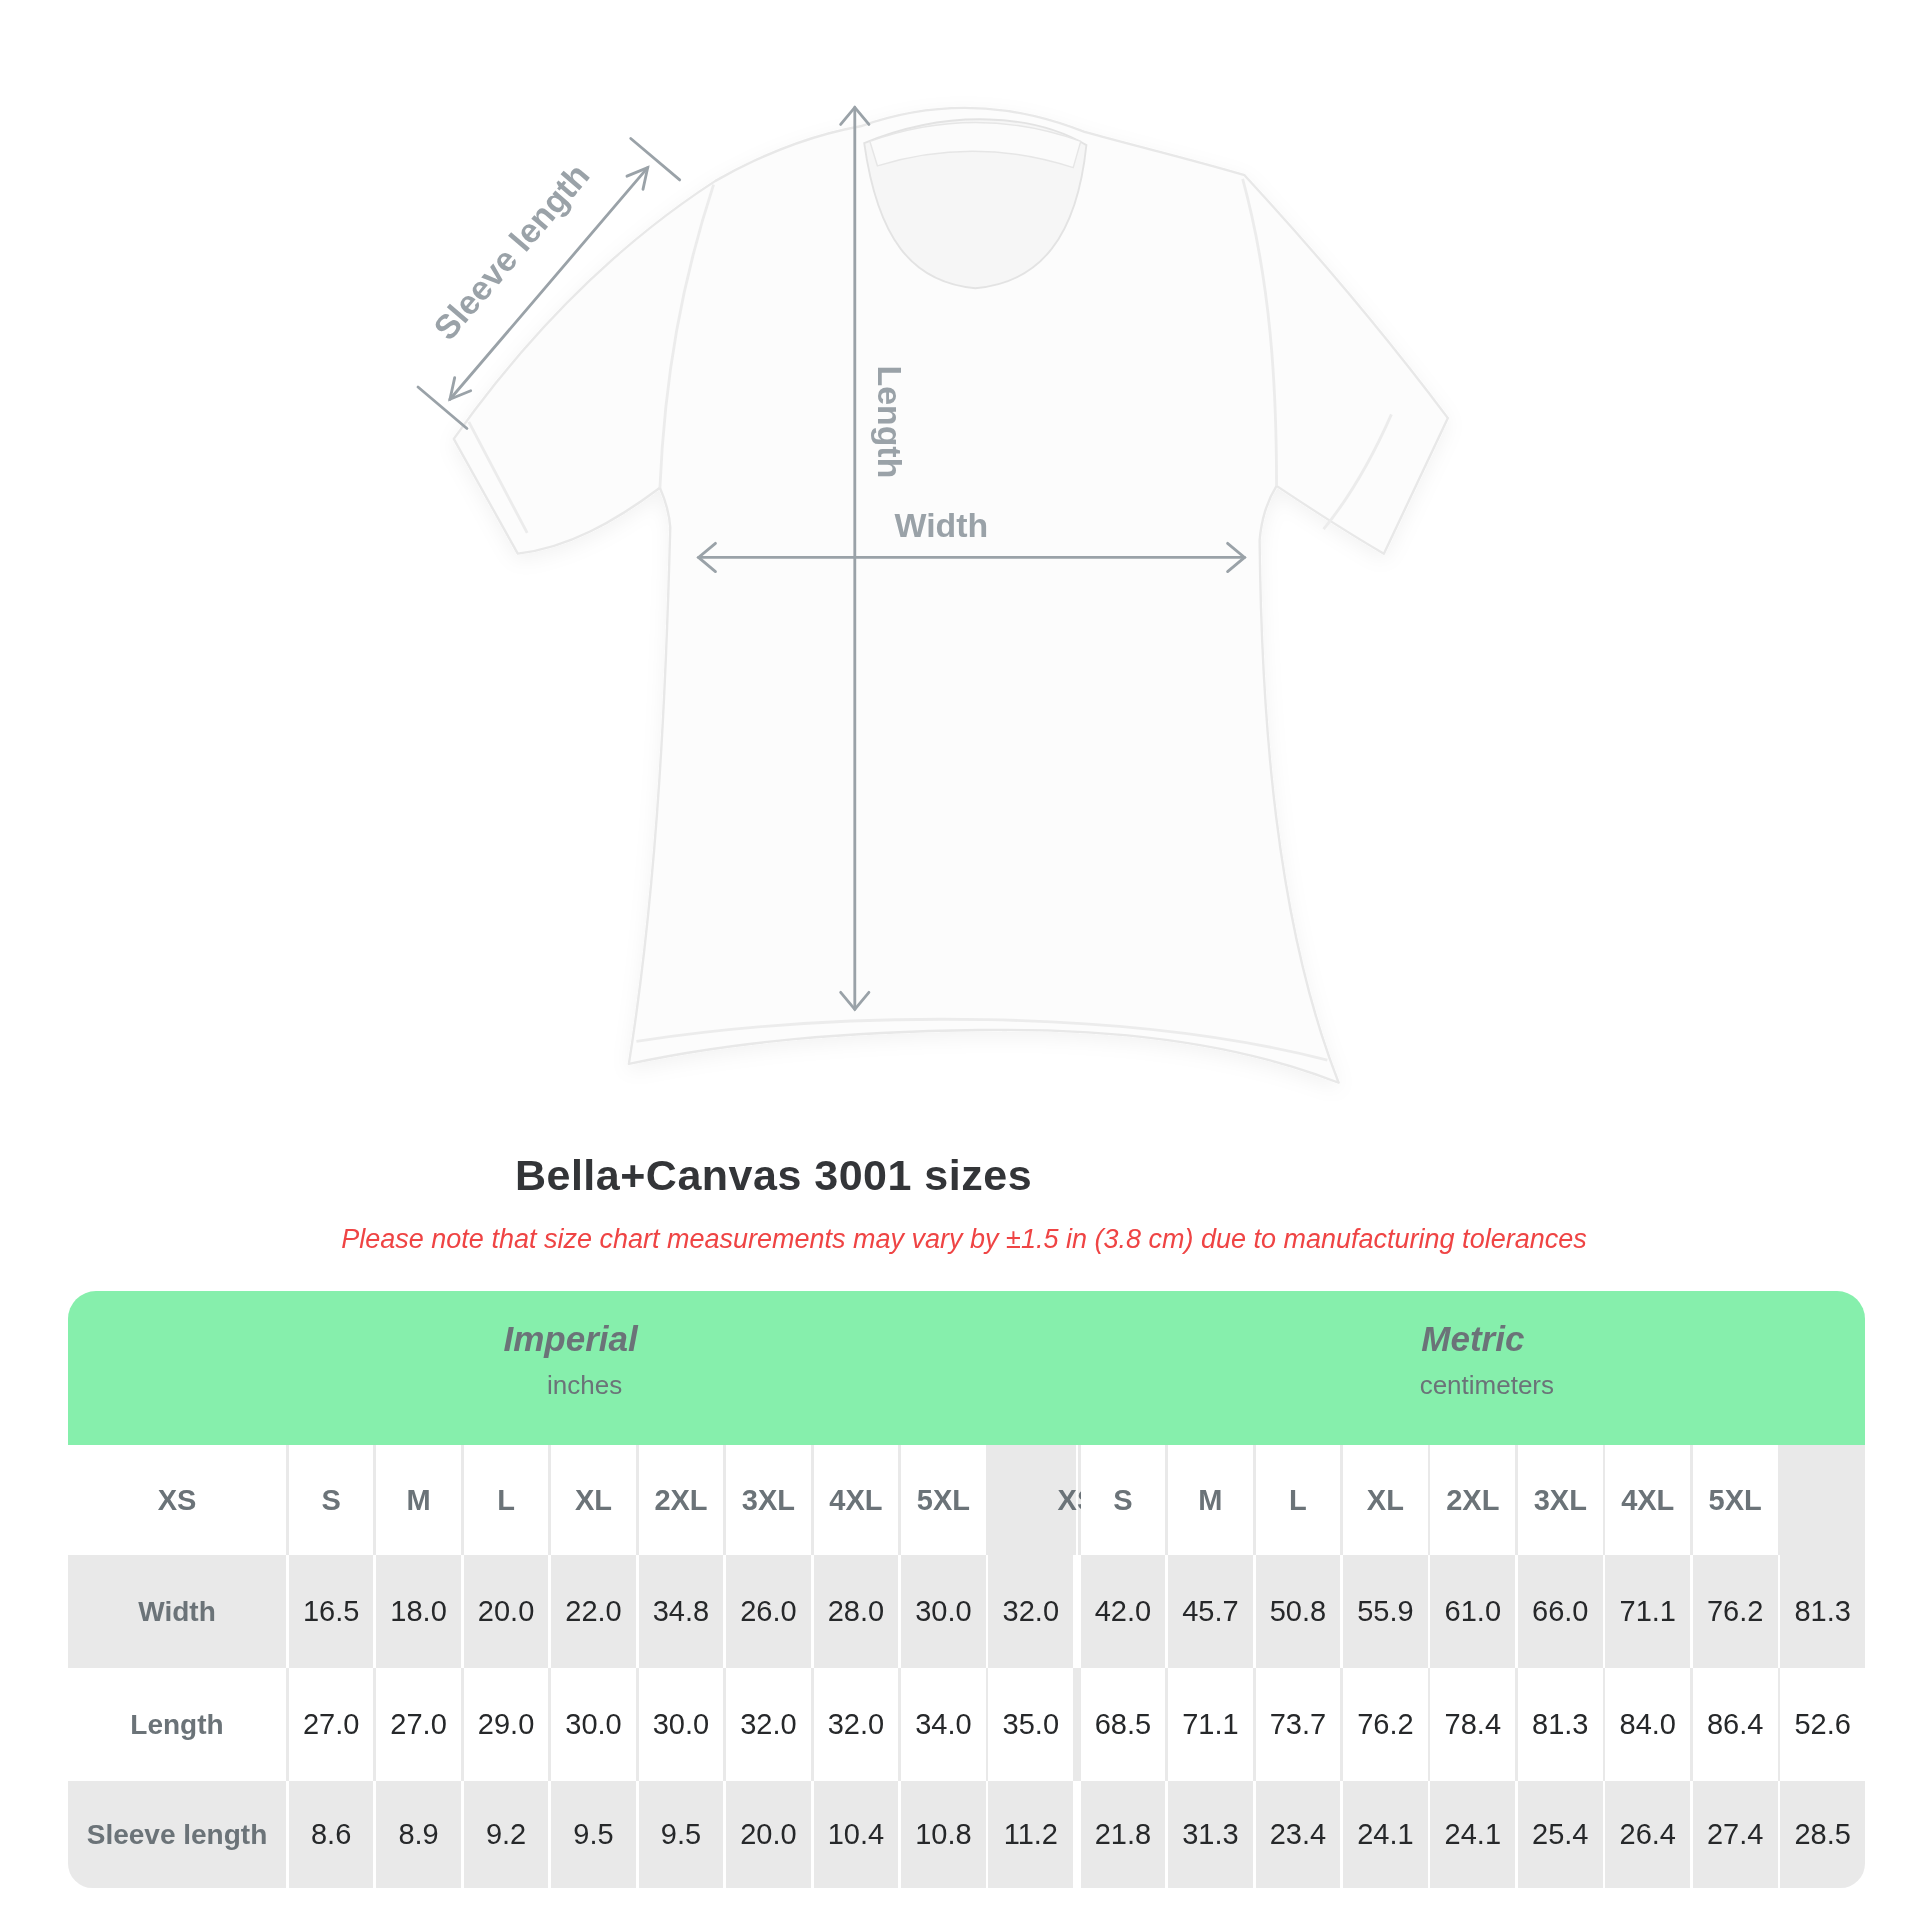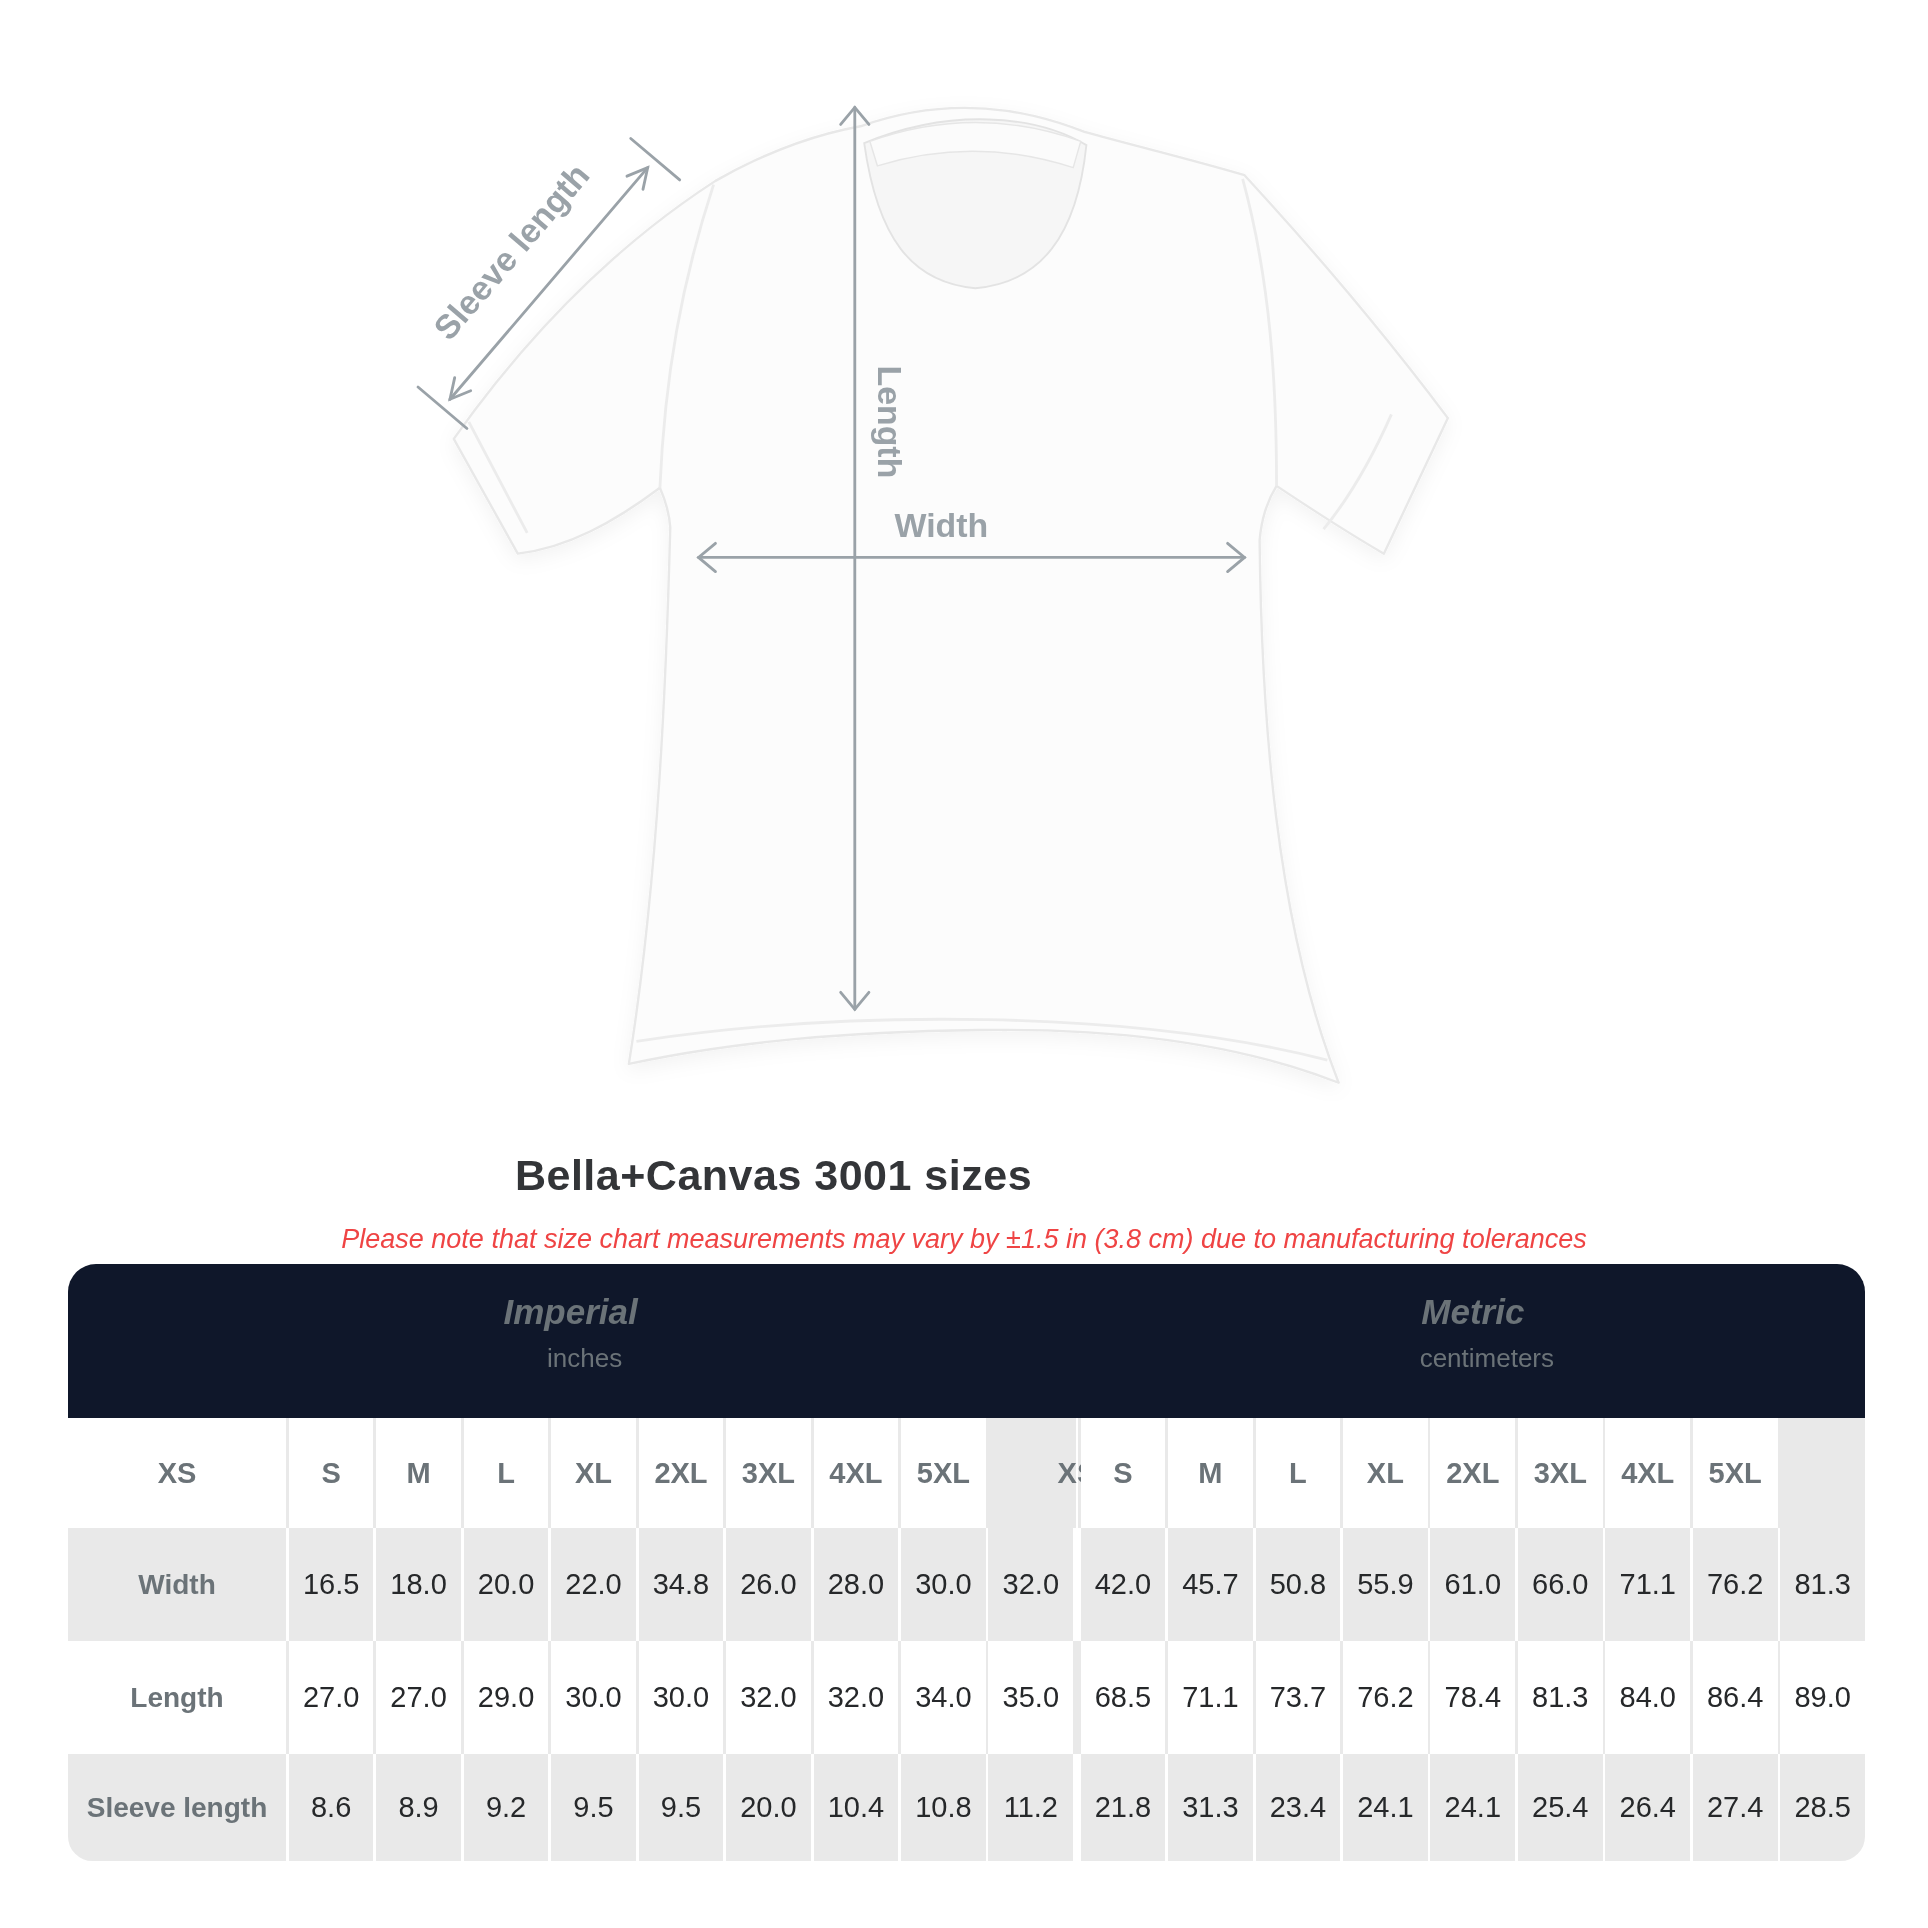--- a/index.html
+++ b/index.html
@@ -9,21 +9,21 @@
   svg.diagram{position:absolute;top:0;left:0;display:block;}
 
   .title{position:absolute;top:1151px;left:0;width:1547px;text-align:center;
          font-size:43px;font-weight:700;color:#333538;letter-spacing:0.5px;}
   .subtitle{position:absolute;top:1224px;left:0;width:1928px;text-align:center;
          font-size:27px;font-style:italic;color:#ef4444;}
 
   .size-table{position:absolute;left:68px;top:1264px;width:1797px;}
 
   .band{display:grid;grid-template-columns:218px repeat(9,1fr) 1.9px repeat(9,1fr);
-        column-gap:2.8px;background:#0f172a;border-radius:28px 28px 0 0;height:154px;}
+        column-gap:2.8px;background:#86efac;border-radius:28px 28px 0 0;height:154px;margin-top:27px;}
   .unit-group{text-align:center;padding-top:28px;}
   .band-left{grid-column:1/11;}
   .band-right{grid-column:12/21;}
   .unit-label{font-size:35px;font-weight:700;font-style:italic;color:#6b7378;}
   .unit-sub{font-size:26px;color:#6b7378;margin-top:11.3px;padding-left:28px;}
 
   .trow{display:grid;grid-template-columns:218px repeat(9,1fr) 1.9px repeat(9,1fr);column-gap:2.8px;}
   .trow.header{background:#e9e9e9;height:110px;}
   .trow.header .cell{background:#ffffff;font-weight:700;color:#6b7378;}
   .trow.gray{background:#ffffff;height:113px;}
@@ -180,21 +180,21 @@
           <div class="cell">35.0</div>
           <div class="sep"></div>
           <div class="cell">68.5</div>
           <div class="cell">71.1</div>
           <div class="cell">73.7</div>
           <div class="cell">76.2</div>
           <div class="cell">78.4</div>
           <div class="cell">81.3</div>
           <div class="cell">84.0</div>
           <div class="cell">86.4</div>
-          <div class="cell">89.0</div>
+          <div class="cell">52.6</div>
         </div>
         <div class="trow gray last">
           <div class="cell rowlabel">Sleeve length</div>
           <div class="cell">8.6</div>
           <div class="cell">8.9</div>
           <div class="cell">9.2</div>
           <div class="cell">9.5</div>
           <div class="cell">9.5</div>
           <div class="cell">20.0</div>
           <div class="cell">10.4</div>

